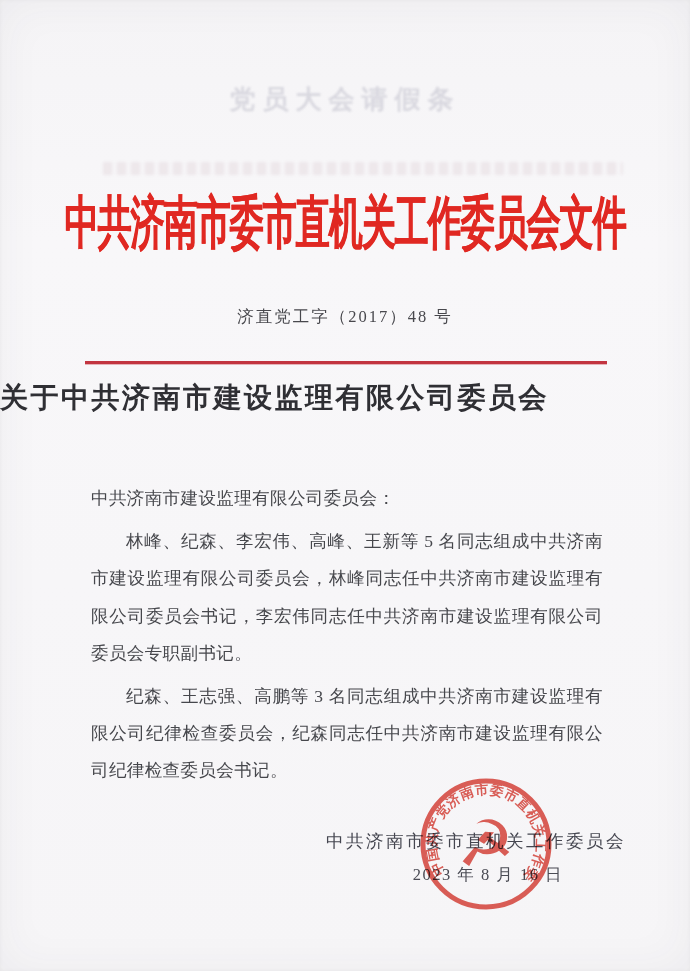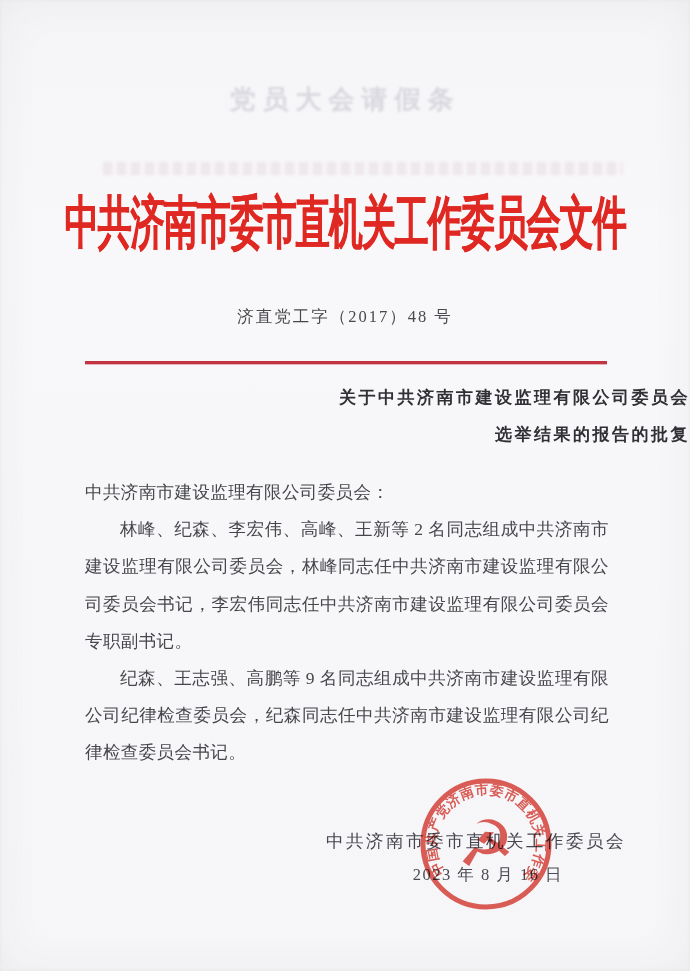--- a/index.html
+++ b/index.html
@@ -51,33 +51,33 @@
     font-size:16.5px;letter-spacing:2px;
     color:#48484d;
   }
   .red-rule{
     top:361px;left:85px;width:522px;height:3px;
     background:#c23440;
     box-shadow:0 1px 0 rgba(194,52,64,0.35);
   }
   .doc-title{
     top:379px;left:0;width:100%;
-    text-align:right;
+    text-align:left;
     font-weight:bold;
-    font-size:17px;letter-spacing:2.5px;line-height:37px;
+    font-size:28px;letter-spacing:2.5px;line-height:37px;
     color:#2f2f34;
   }
   .body-text{
     top:474px;left:85px;width:524px;
     font-size:17.5px;line-height:37.2px;
     color:#46474c;
     text-align:justify;
     letter-spacing:0.4px;
   }
-  .body-text p{margin:0;}
+  .body-text p{margin:6px;}
   .body-text p.indent{text-indent:2em;}
   .signature{
     top:829px;right:64px;
     font-size:17.5px;letter-spacing:2.5px;
     color:#454650;
     white-space:nowrap;
   }
   .date{
     top:864px;right:127px;
     font-size:16.5px;letter-spacing:1.5px;
@@ -102,27 +102,26 @@
   <div class="abs red-header">
     <span>中共济南市委市直机关工作委员会文件</span>
   </div>
 
   <div class="abs doc-number">济直党工字（2017）48 号</div>
 
   <div class="abs red-rule"></div>
 
   <div class="abs doc-title">
     <div>关于中共济南市建设监理有限公司委员会</div>
-    <div>选举结果的报告的批复</div>
   </div>
 
   <div class="abs body-text">
     <p>中共济南市建设监理有限公司委员会：</p>
-    <p class="indent">林峰、纪森、李宏伟、高峰、王新等 2 名同志组成中共济南市建设监理有限公司委员会，林峰同志任中共济南市建设监理有限公司委员会书记，李宏伟同志任中共济南市建设监理有限公司委员会专职副书记。</p>
-    <p class="indent">纪森、王志强、高鹏等 9 名同志组成中共济南市建设监理有限公司纪律检查委员会，纪森同志任中共济南市建设监理有限公司纪律检查委员会书记。</p>
+    <p class="indent">林峰、纪森、李宏伟、高峰、王新等 5 名同志组成中共济南市建设监理有限公司委员会，林峰同志任中共济南市建设监理有限公司委员会书记，李宏伟同志任中共济南市建设监理有限公司委员会专职副书记。</p>
+    <p class="indent">纪森、王志强、高鹏等 3 名同志组成中共济南市建设监理有限公司纪律检查委员会，纪森同志任中共济南市建设监理有限公司纪律检查委员会书记。</p>
   </div>
 
   <div class="abs signature">中共济南市委市直机关工作委员会</div>
   <div class="abs date">2023 年 8 月 16 日</div>
 
   <svg class="abs seal" viewBox="0 0 160 160">
     <circle cx="80" cy="80" r="63" fill="none" stroke="#dc4a41" stroke-width="5"></circle>
     <defs>
       <path id="sealArc" d="M 39,108.7 A 50,50 0 1 1 121,108.7" fill="none"></path>
     </defs>

